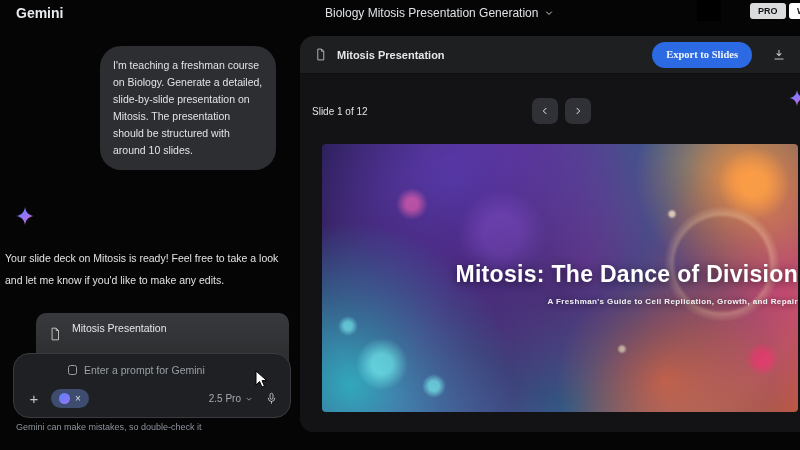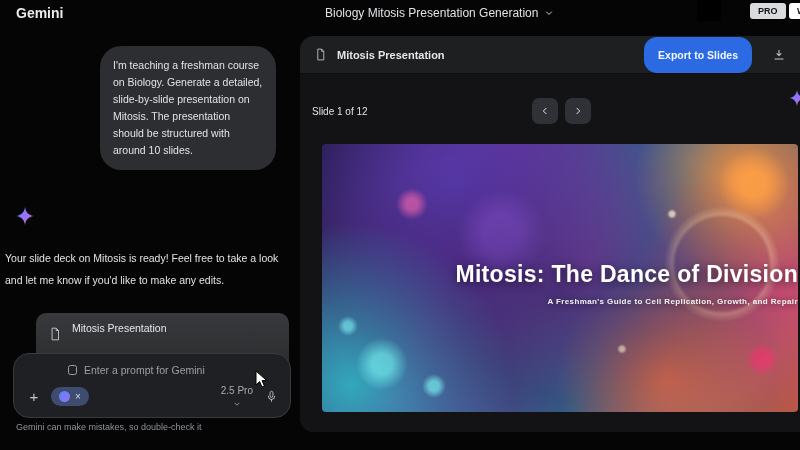--- a/index.html
+++ b/index.html
@@ -30,30 +30,30 @@
   .input-row1 { position:absolute; top:10px; left:12px; right:12px; display:flex; align-items:center; gap:7px;margin-left:42px; }
   .prompt-ic { width:9px; height:10px; border:1.2px solid #9aa0a6; border-radius:2.5px; flex:0 0 auto; }
   .prompt-input { flex:1; background:transparent; border:0; outline:none; color:#e3e3e3; font-size:10.5px; font-family:"Liberation Sans",sans-serif; }
   .prompt-input::placeholder { color:#9aa0a6; }
   .input-row2 { position:absolute; bottom:9px; left:12px; right:12px; display:flex; align-items:center; }
   .plus-btn { font-size:15px; color:#c4c7c5; width:16px; text-align:center; cursor:pointer; line-height:14px; }
   .tool-chip { margin-left:9px; height:19px; border-radius:10px; background:#3e4c6f; display:flex; align-items:center; padding:0 8px; gap:5px; cursor:pointer; }
   .chip-dot { width:11px; height:11px; border-radius:50%; background:linear-gradient(135deg,#5684f7,#9b72f9); }
   .chip-x { font-size:10px; color:#d6dbe6; line-height:1; cursor:pointer; }
   .spacer { flex:1; }
-  .model-sel { display:flex; align-items:center; gap:4px; font-size:10px; color:#a6abb3; cursor:pointer;flex-direction:column; }
+  .model-sel { display:flex; align-items:center; gap:4px; font-size:10px; color:#a6abb3; cursor:pointer; }
   .mic-btn { margin-left:12px; display:flex; cursor:pointer; }
 
   .cursor { position:absolute; left:255px; top:370px; z-index:30; pointer-events:none; }
 
   
   .canvas-panel { position:absolute; left:300px; top:36px; width:500px; height:396px; background:#1e1f21; border-radius:14px 0 0 14px; overflow:hidden; }
   .canvas-header { position:absolute; top:0; left:0; right:0; height:38px; display:flex; align-items:center; padding:0 14px; gap:8px; border-bottom:1px solid rgba(0,0,0,.55); }
   .canvas-title { font-size:11px; font-weight:600; color:#e5e6e9; margin-left:2px; }
-  .export-btn { height:36px; border-radius:13px; background:#2b6ae3; color:#f2f6ff; font-size:10.5px; font-weight:600; display:flex; align-items:center; padding:0 14px; margin-right:12px; border:0; cursor:pointer; font-family:Liberation Sans, sans-serif; }
+  .export-btn { height:26px; border-radius:13px; background:#2b6ae3; color:#f2f6ff; font-size:10.5px; font-weight:600; display:flex; align-items:center; padding:0 14px; margin-right:12px; border:0; cursor:pointer; font-family:Liberation Serif, serif; }
   .viewer { position:absolute; top:38px; left:0; right:0; bottom:0; background:#131315; }
   .slide-counter { position:absolute; left:12px; top:32px; font-size:10px; color:#dfe2e6; }
   .nav { position:absolute; left:232px; top:24px; display:flex; gap:7px; }
   .nav-btn { width:26px; height:26px; border-radius:7px; background:#303136; display:flex; align-items:center; justify-content:center; cursor:pointer; border:0; }
   .mini-sparkle { position:absolute; right:-5px; top:16px; width:16px; height:16px; }
 
   .slide { position:absolute; left:22px; top:70px; width:476px; height:268px; border-radius:4px; overflow:hidden;
     background:
       radial-gradient(circle at 88% 12%, rgba(255,150,60,.85) 0%, rgba(255,150,60,0) 22%),
       radial-gradient(circle at 72% 88%, rgba(250,110,70,.75) 0%, rgba(250,110,70,0) 26%),

